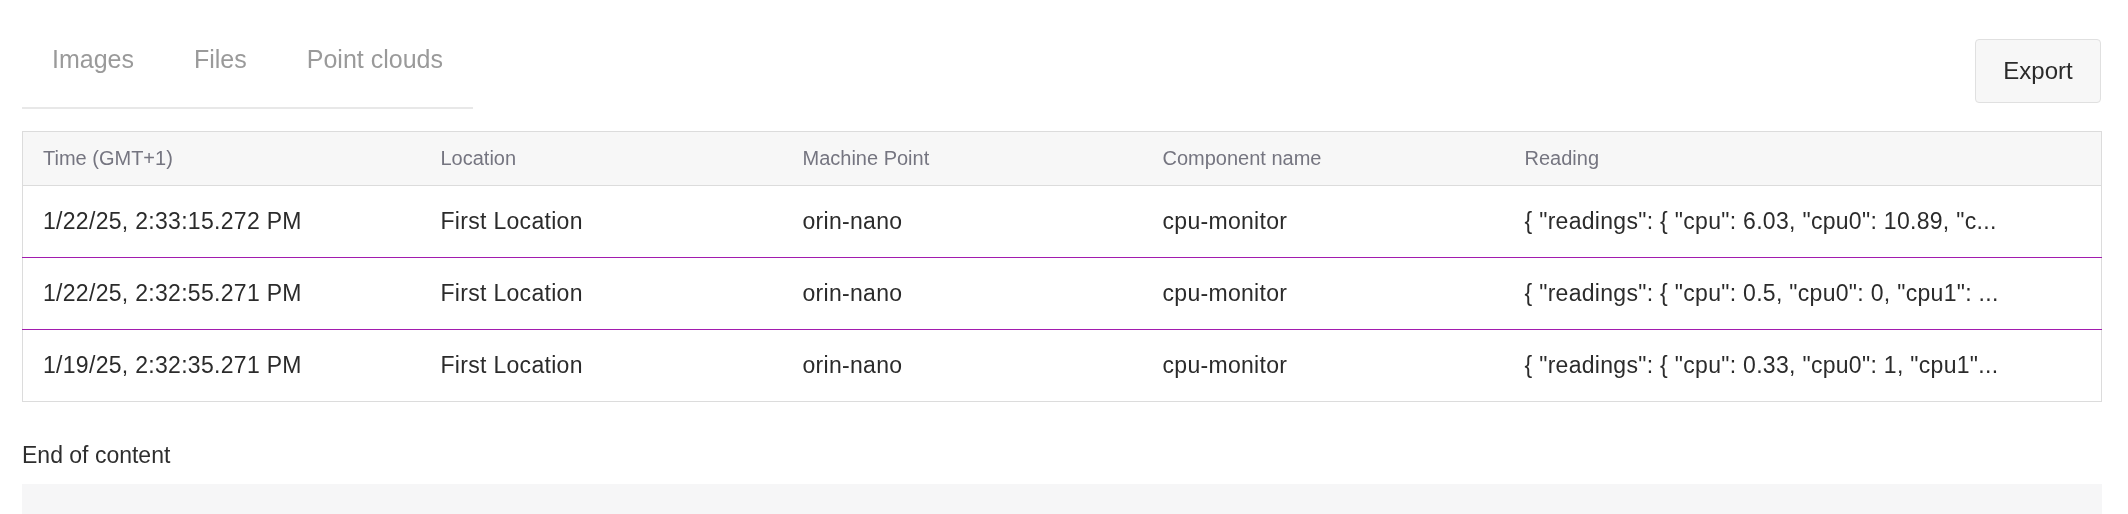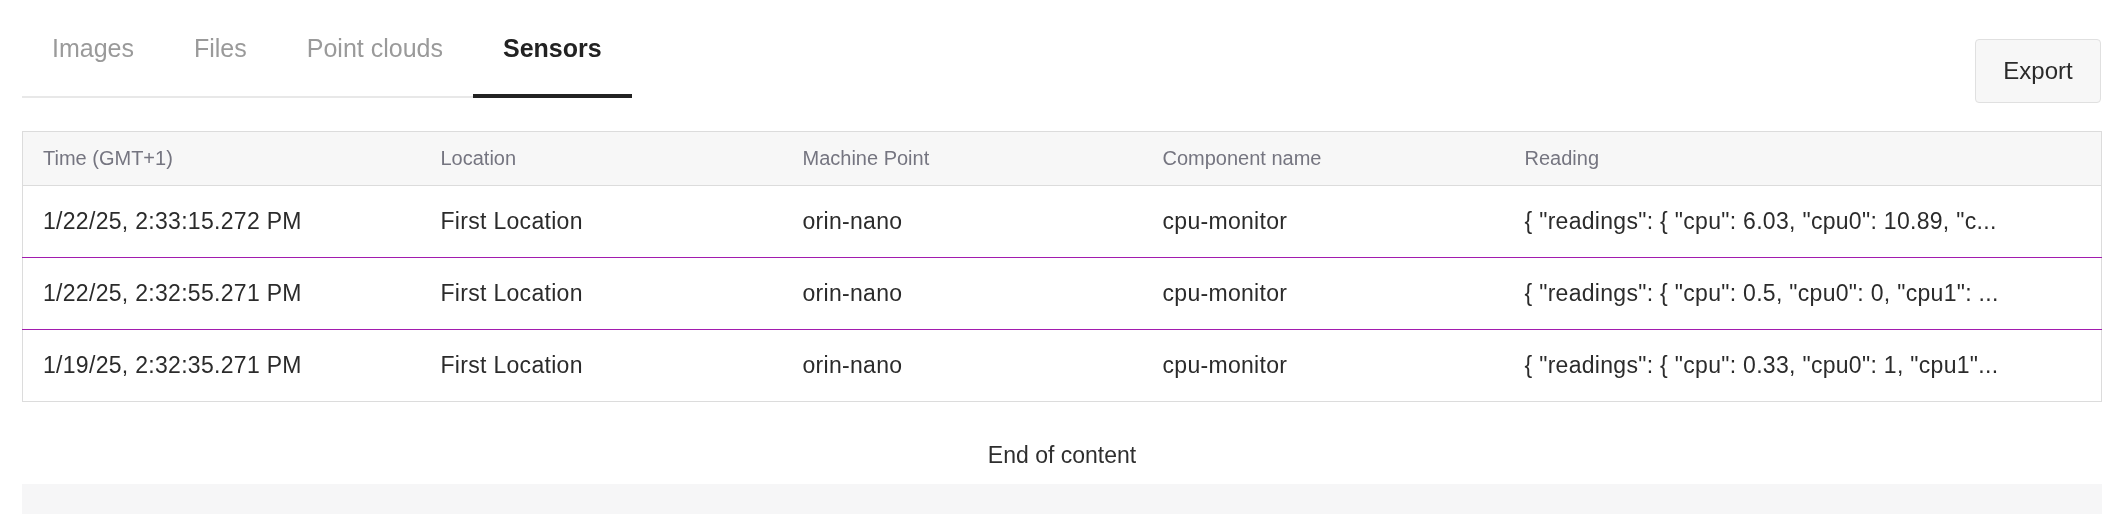--- a/index.html
+++ b/index.html
@@ -7,21 +7,21 @@
   body {
     width: 2128px; height: 514px;
     position: relative;
     font-family: "Liberation Sans", sans-serif;
     color: #2b2b2b;
     overflow: hidden;
   }
 
   
   .tabbar {
-    position: absolute; left: 22px; top: 0;
+    position: absolute; left: 22px; top: 11px;
     display: inline-flex;
     height: 98px;
     border-bottom: 2px solid #e8e8e8;
   }
   .tab {
     height: 100%;
     display: flex; align-items: center;
     padding: 0 30px;
     font-size: 25px;
     color: #9a9a9a;
@@ -90,33 +90,32 @@
     color: #2b2b2b;
     padding: 0 0 0 20px;
     border-bottom: 1px solid #a21caf;
     white-space: nowrap;
     overflow: hidden;
   }
   .sensor-table tr:last-child td { border-bottom: none; }
 
   .end-of-content {
     margin-top: 40px;
-    text-align: center;
+    text-align: left;
     font-size: 23px;
     color: #2e2e2e;
   }
 </style>
 </head>
 <body>
 
 <nav class="tabbar">
   <div class="tab">Images</div>
   <div class="tab">Files</div>
   <div class="tab">Point clouds</div>
-  <div class="tab active">Sensors</div>
 </nav>
 
 <button class="export-btn">Export</button>
 
 <div class="scroll-region">
   <div class="table-wrap">
     <table class="sensor-table">
       <colgroup>
         <col style="width:398px">
         <col style="width:362px">

